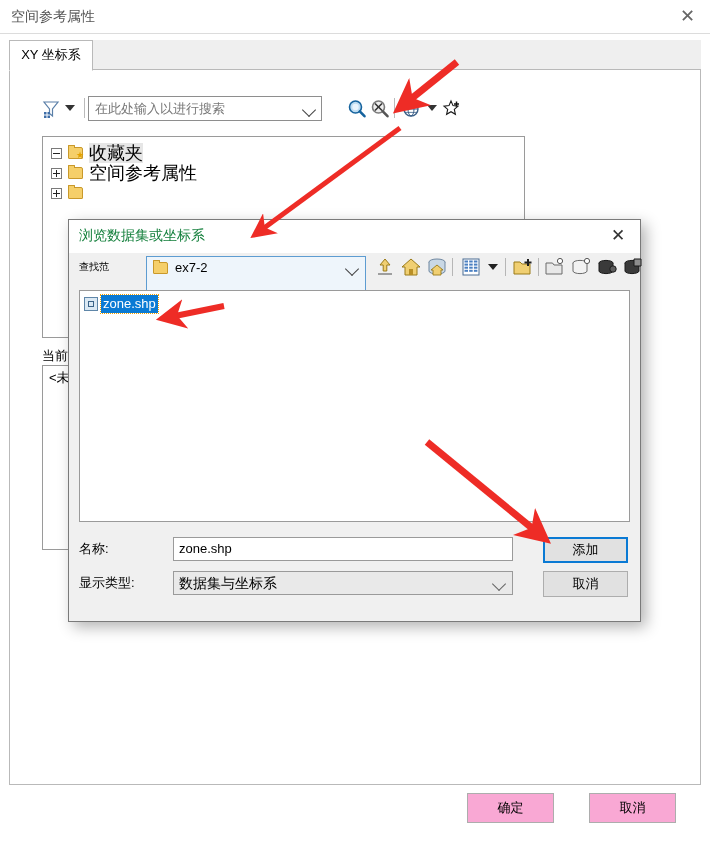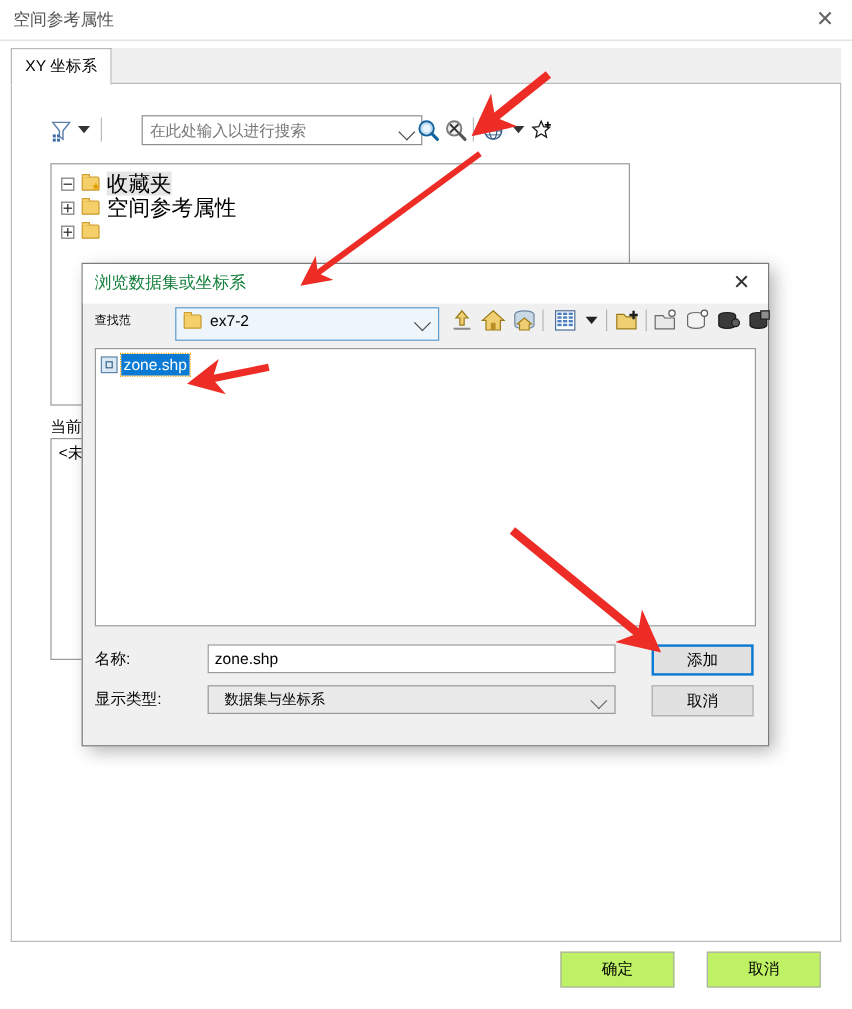--- a/index.html
+++ b/index.html
@@ -105,21 +105,21 @@
     border-right: 5px solid transparent;
     border-top: 6px solid #333;
     cursor: pointer;
   }
   #tb-sep1 {
     position: absolute; left: 47px; top: 2px;
     width: 1px; height: 20px; background: #bbb;
   }
   #search-box {
     position: absolute;
-    left: 81px; top: 0px;
+    left: 51px; top: 0px;
     width: 234px; height: 25px;
     background: #ffffff;
     border: 1px solid #8e8e8e;
     box-sizing: border-box;
   }
   #search-input-text {
     position: absolute;
     left: 6px; top: 3px;
     font-size: 13px;
     color: #777777;
@@ -269,22 +269,22 @@
     position: absolute;
     left: 6px; top: 3px;
     font-size: 13px;
     color: #000;
     white-space: nowrap;
   }
 
   
   .win-btn {
     position: absolute;
-    width: 95px; height: 30px;
-    background: #bef264;
+    width: 87px; height: 30px;
+    background: #f9a8d4;
     border: 1px solid #adadad;
     box-sizing: border-box;
     text-align: center;
     line-height: 28px;
     font-size: 13px;
     cursor: pointer;
   }
   #btn-ok { left: 467px; top: 793px; }
   #btn-cancel { left: 589px; top: 793px; }
 
@@ -335,21 +335,21 @@
   }
   #lookin-label {
     position: absolute;
     left: 10px; top: 40px;
     font-size: 10px;
     white-space: nowrap;
   }
   #lookin-combo {
     position: absolute;
     left: 77px; top: 36px;
-    width: 220px; height: 28px;
+    width: 220px; height: 36px;
     background: #eef5fb;
     border: 1px solid #5d9cd1;
     box-sizing: border-box;
     cursor: pointer;
   }
   #lookin-folder-ico {
     position: absolute;
     left: 6px; top: 5px;
     width: 15px; height: 12px;
     background: #f5cf6a;
@@ -488,22 +488,22 @@
     position: absolute;
     left: 104px; top: 351px;
     width: 340px; height: 24px;
     background: #e9e9e9;
     border: 1px solid #9a9a9a;
     box-sizing: border-box;
     cursor: pointer;
   }
   #dlg-type-value {
     position: absolute;
-    left: 13px; top: 3px;
-    font-size: 12px;
+    left: 5px; top: 3px;
+    font-size: 14px;
     white-space: nowrap;
   }
   #dlg-type-caret {
     position: absolute;
     right: 8px; top: 7px;
     width: 9px; height: 9px;
     border-left: 1.5px solid #666;
     border-bottom: 1.5px solid #666;
     transform: rotate(-45deg);
     cursor: pointer;

